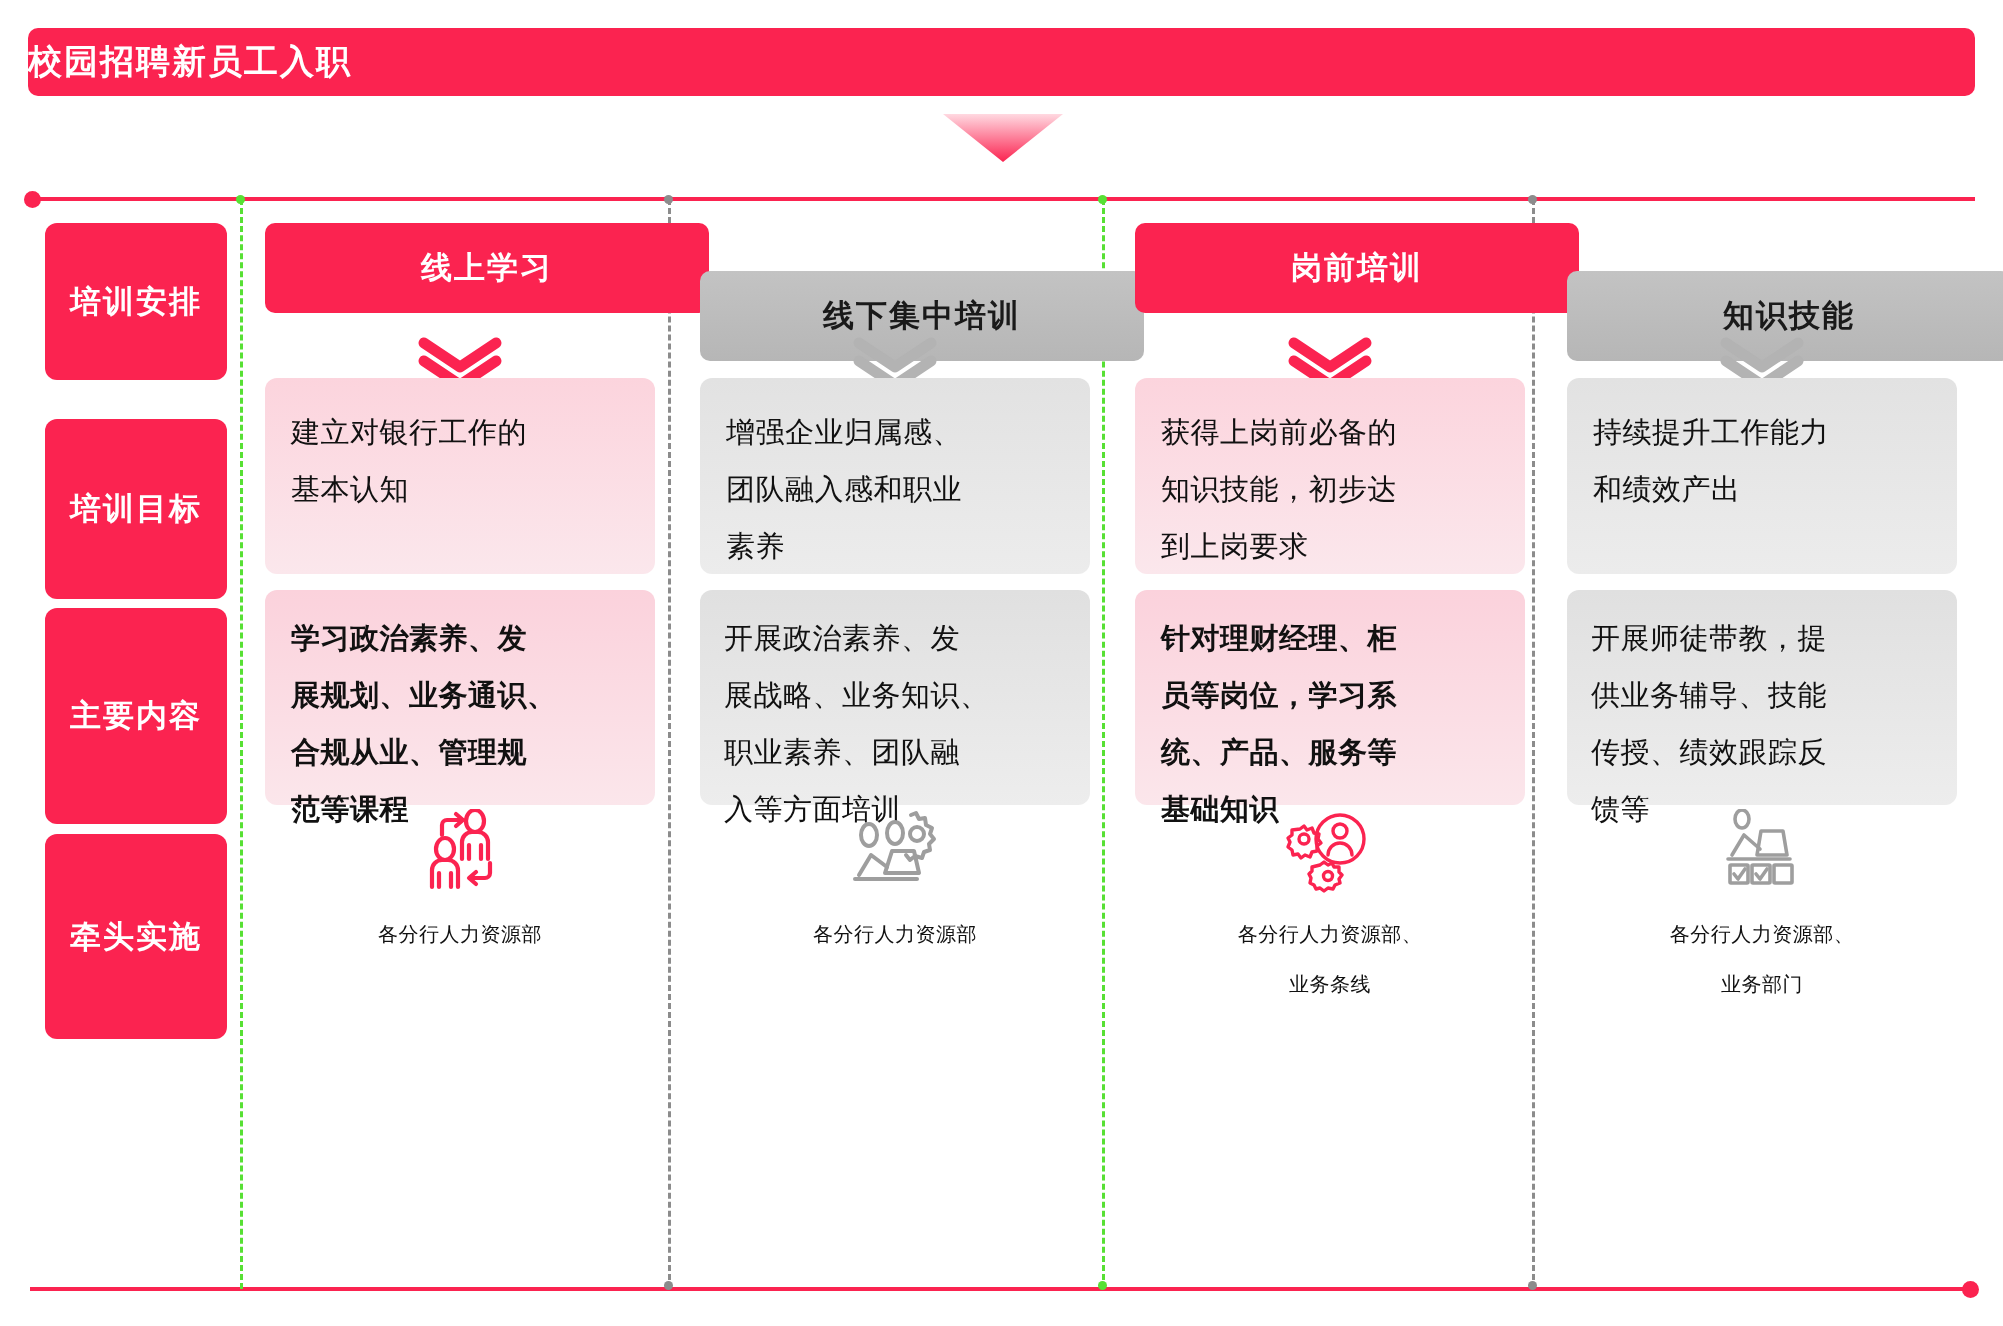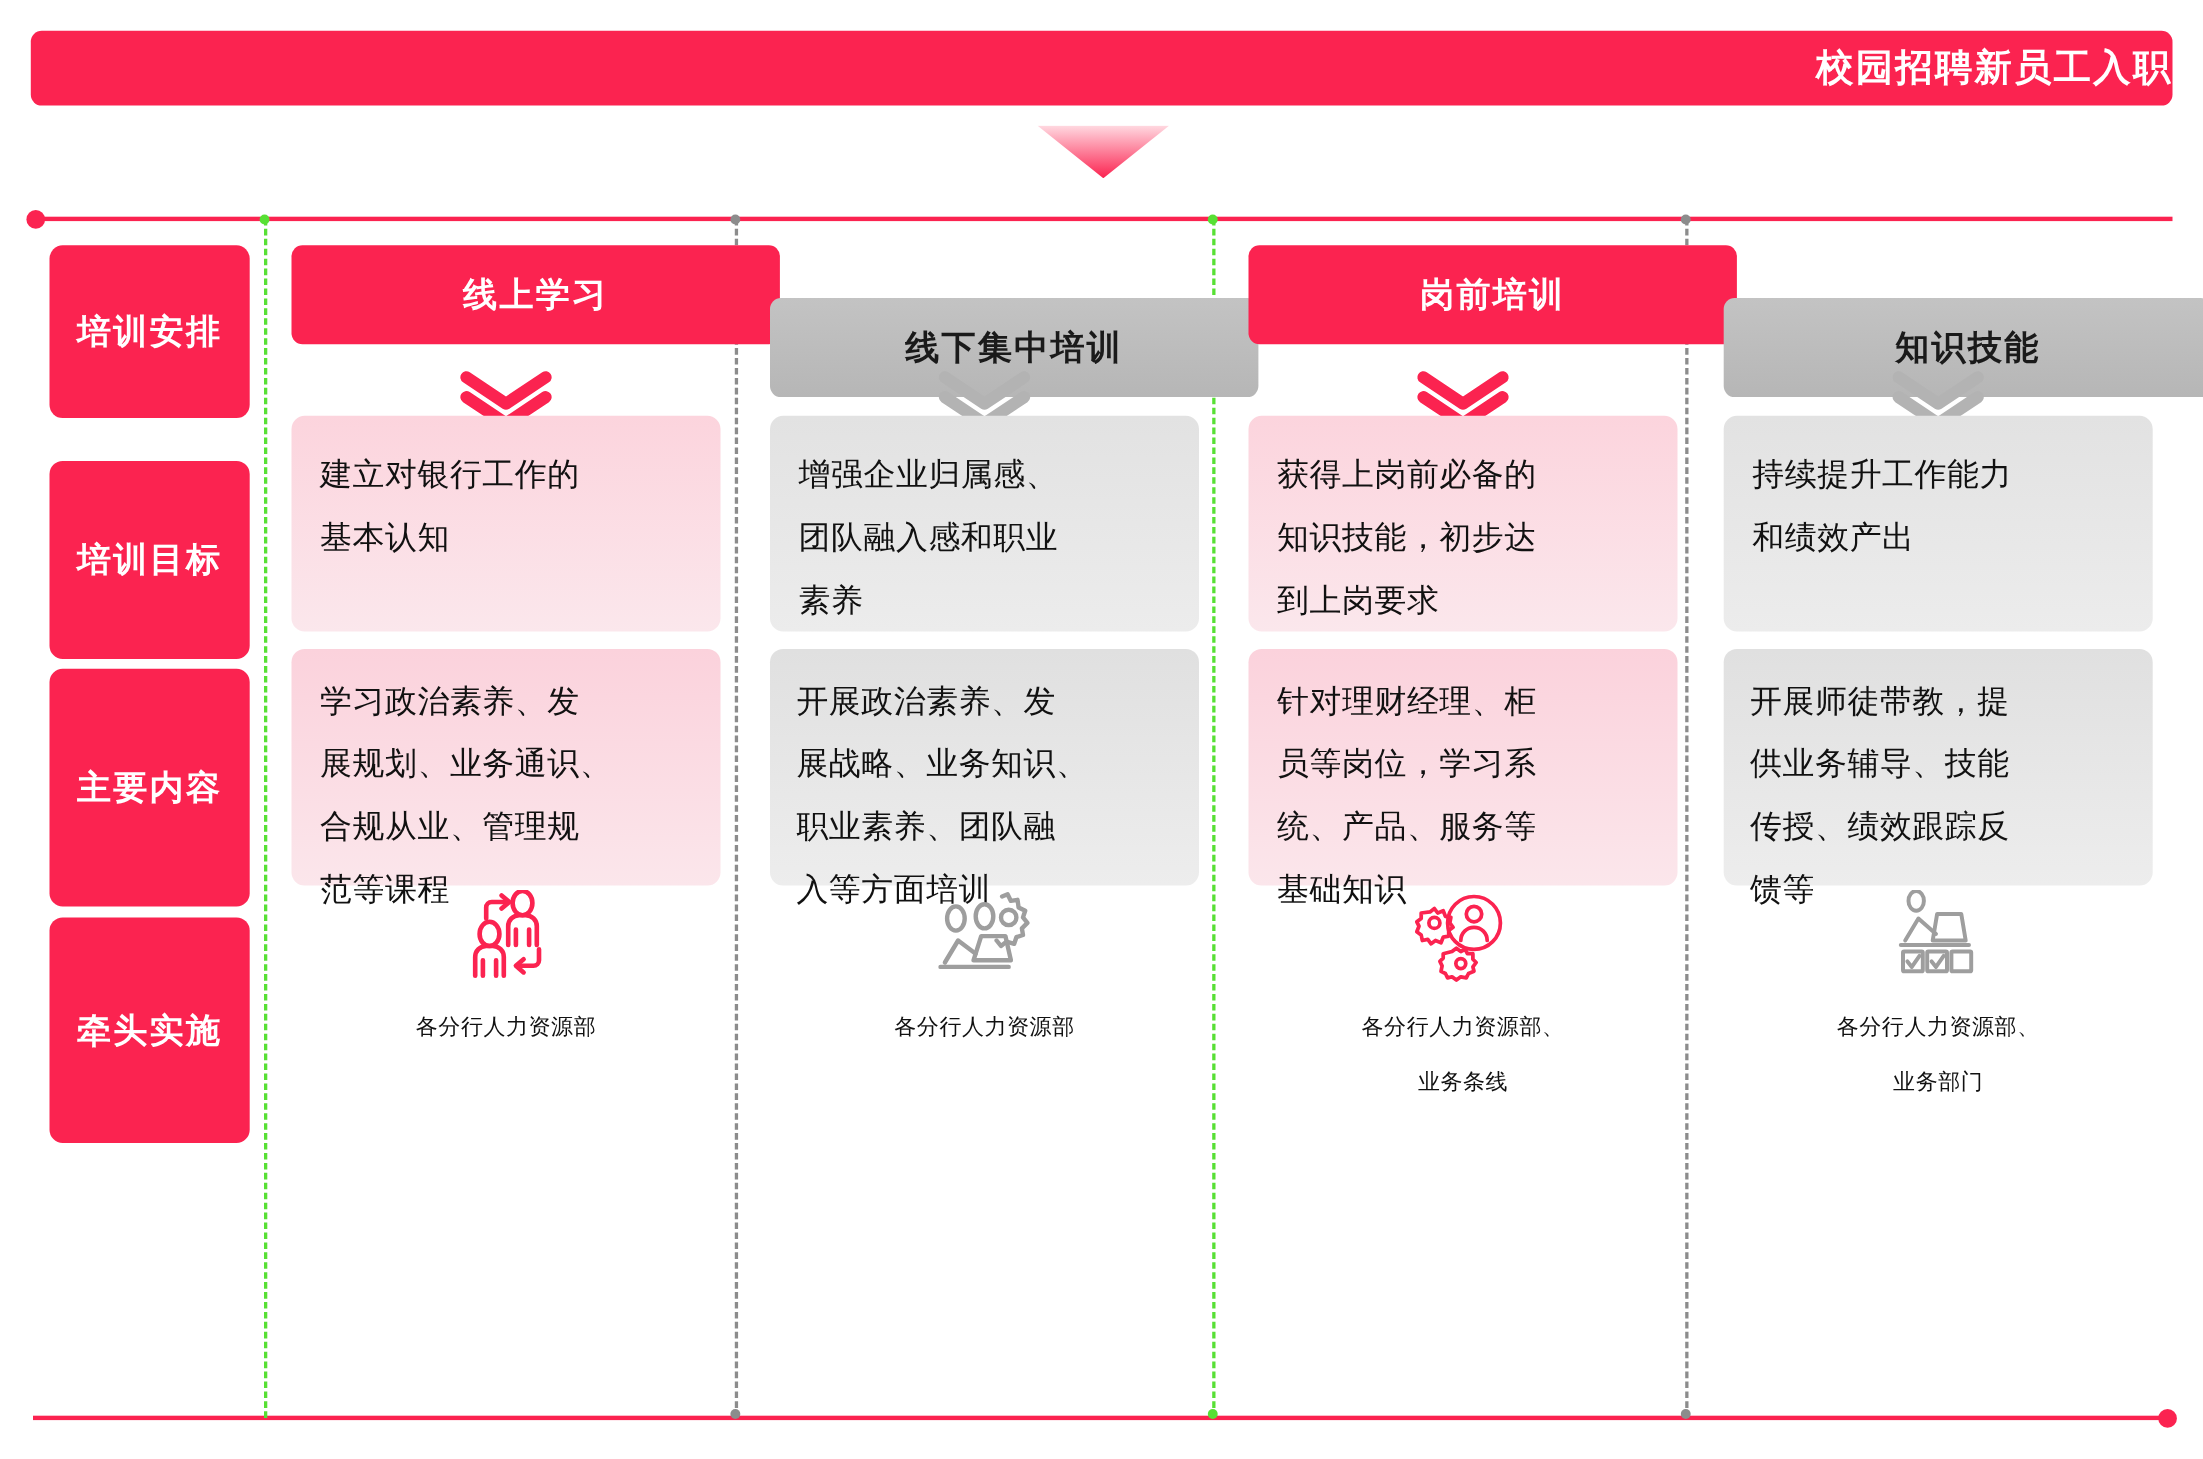--- a/index.html
+++ b/index.html
@@ -13,21 +13,21 @@
 
   .page { position: relative; width: 2003px; height: 1326px; background:#fff; }
 
   
   .title-banner {
     position: absolute;
     left: 28px; top: 28px;
     width: 1947px; height: 68px;
     background: #fb2350;
     border-radius: 10px;
-    display: flex; align-items: center; justify-content: flex-end;
+    display: flex; align-items: center; justify-content: flex-start;
   }
   .title-banner .title-text {
     color: #ffffff;
     font-size: 34px;
     font-weight: bold;
     letter-spacing: 2px;
   }
   .title-arrow-wrap {
     position: absolute;
     left: 943px; top: 114px;
@@ -161,21 +161,21 @@
   }
 
   
   .content-box {
     position: absolute;
     left: 0; top: 393px;
     width: 390px; height: 215px;
     border-radius: 12px;
     padding: 20px 18px 0 26px;
   }
-  .content-box.pink { background: linear-gradient(to bottom, #fbd2dc 0%, #fbe6eb 100%); }
+  .content-box.pink { background: linear-gradient(to bottom, #fbd2dc 0%, #fbe6eb 100%); font-weight: bold; }
   .content-box.grayb { background: linear-gradient(to bottom, #e0e0e0 0%, #ededed 100%); padding-left: 24px; }
 
   
   .impl {
     position: absolute;
     left: 0; top: 612px;
     width: 390px; height: 250px;
     display: flex; flex-direction: column; align-items: center;
   }
   .impl-icon { width: 96px; height: 84px; }

